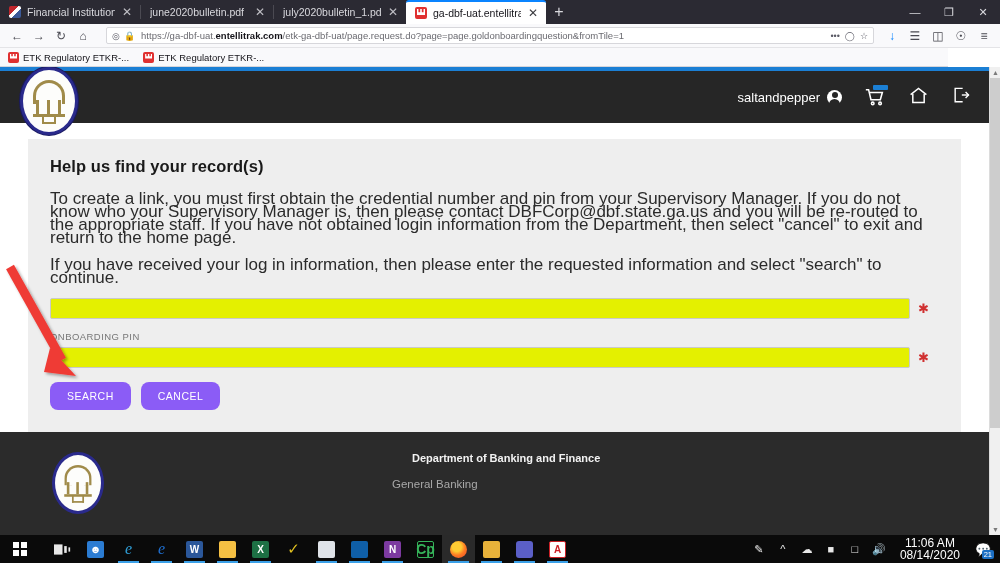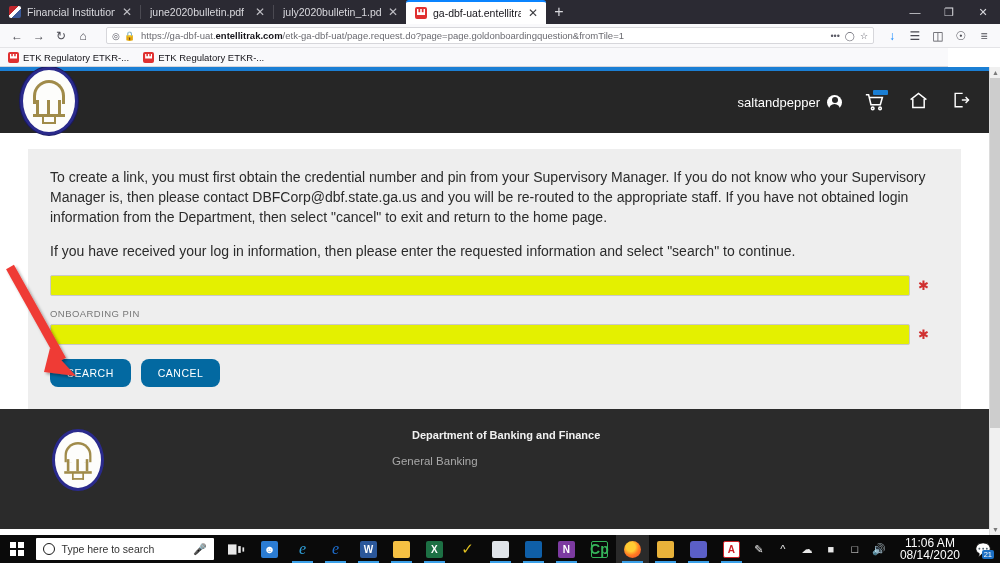--- a/index.html
+++ b/index.html
@@ -83,21 +83,21 @@
   .bm { display: flex; align-items: center; gap: 4px; font-size: 9.5px; color: #15141a; }
   .bm-ico { width: 11px; height: 11px; border-radius: 2px; }
 
   
   .viewport {
     position: absolute; top: 67px; left: 0; width: 1000px; height: 468px;
     background: #ffffff; overflow: hidden;
   }
   .blue-strip { height: 4px; background: #1b7fd4; width: 989px; }
   .site-header {
-    position: relative; height: 62px; background: #262626; width: 989px;
+    position: relative; height: 52px; background: #262626; width: 989px;
     display: flex; align-items: center;
   }
   .seal {
     position: absolute; left: 20px; top: -4px; width: 58px; height: 68px;
     border-radius: 50%; background: #fdfdfb;
     border: 3px solid #2a2a8c; display: flex; align-items: center; justify-content: center;
     box-shadow: 0 0 0 1px #1a1a60;
   }
   .seal-inner {
     width: 40px; height: 50px; position: relative;
@@ -131,33 +131,33 @@
     position: absolute; right: -2px; top: -1px; width: 15px; height: 5px;
     background: #1b7fd4; border-radius: 1px;
   }
 
   .content-area { width: 989px; background: #ffffff; padding: 16px 28px 0 28px; }
   .panel { background: #eeeeee; padding: 18px 22px 22px 22px; }
   .panel h1 {
     font-size: 16.5px; font-weight: 700; color: #1a1a1a; margin-bottom: 16px;
     letter-spacing: .1px;
   }
-  .panel p { font-size: 14px; color: #2b2b2b; line-height: 20px; margin-bottom: 14px; }
+  .panel p { font-size: 17px; color: #2b2b2b; line-height: 13px; margin-bottom: 14px; }
   .field-label {
     font-size: 9.5px; letter-spacing: .45px; color: #777777; margin-bottom: 5px;
   }
   .field-row { display: flex; align-items: center; gap: 8px; margin-bottom: 12px; }
   .field-input {
     width: 860px; height: 21px; background: #e4f000;
     border: 1px solid #c9c9c9; border-radius: 2px;
   }
   .req { color: #d03030; font-size: 13px; line-height: 10px; }
   .btn-row { display: flex; gap: 10px; margin-top: 14px; }
   .btn {
-    background: #0369a1; color: #ffffff; font-size: 10.5px; letter-spacing: .5px;
+    background: #8b5cf6; color: #ffffff; font-size: 10.5px; letter-spacing: .5px;
     padding: 8px 17px; border: none; border-radius: 8px; cursor: pointer;
   }
 
   .site-footer {
     width: 989px; background: #2b2b2b; padding: 20px 0 0 0; position: relative;
     min-height: 120px;
   }
   .footer-grid { display: flex; padding-left: 52px; }
   .f-col-logo { width: 340px; }
   .footer-seal {
@@ -329,20 +329,21 @@
             <path d="M14 4H5v16h9"></path>
               <path d="M13 12h8"></path>
               <path d="M17.5 8.5L21 12l-3.5 3.5"></path>
           </svg>
         </div>
       </div>
     </div>
 
     <div class="content-area">
       <div class="panel">
+        <h1>Help us find your record(s)</h1>
         <p>To create a link, you must first obtain the credential number and pin from your Supervisory Manager. If you do not know who your Supervisory Manager is, then please contact DBFCorp@dbf.state.ga.us and you will be re-routed to the appropriate staff. If you have not obtained login information from the Department, then select "cancel" to exit and return to the home page.</p>
         <p>If you have received your log in information, then please enter the requested information and select "search" to continue.</p>
 
         <div>
           <div class="field-row">
             <input class="field-input" type="text" value="" style="">
             <span class="req">✱</span>
           </div>
         </div>
 
@@ -405,25 +406,20 @@
 
   <div class="taskbar">
     <div class="startbtn">
       <span class="winlogo">
           <i></i>
           <i></i>
           <i></i>
           <i></i>
         </span>
     </div>
-    <div class="tb-search">
-      <span class="ring"></span>
-      <span class="txt">Type here to search</span>
-      <span class="mic">🎤</span>
-    </div>
     <div class="tb-icons">
       <div class="tb-i">
         <svg width="17" height="15" viewBox="0 0 20 16">
             <rect x="0" y="2" width="10" height="12" fill="#e8e8e8"></rect>
             <rect x="12" y="4" width="3" height="8" fill="#e8e8e8"></rect>
             <rect x="17" y="5.5" width="2" height="5" fill="#e8e8e8"></rect>
           </svg>
       </div>
       <div class="tb-i">
         <span class="sq" style="background:#2b7cd3;display:flex;align-items:center;justify-content:center;color:#fff;font-size:11px">☻</span>

